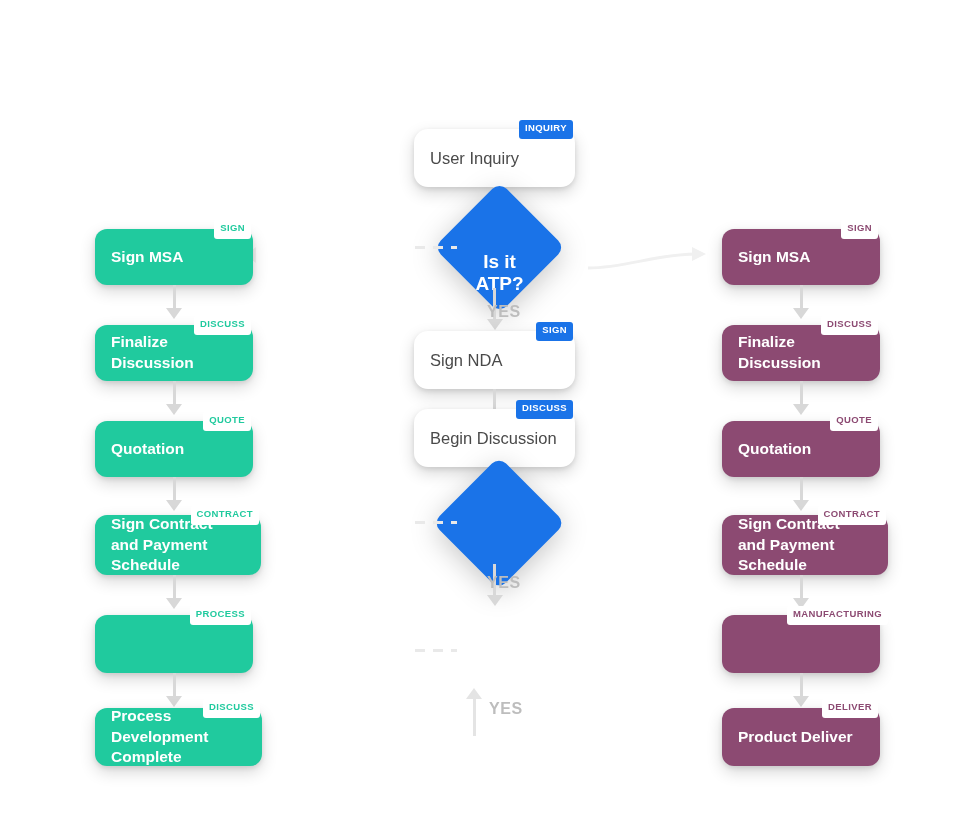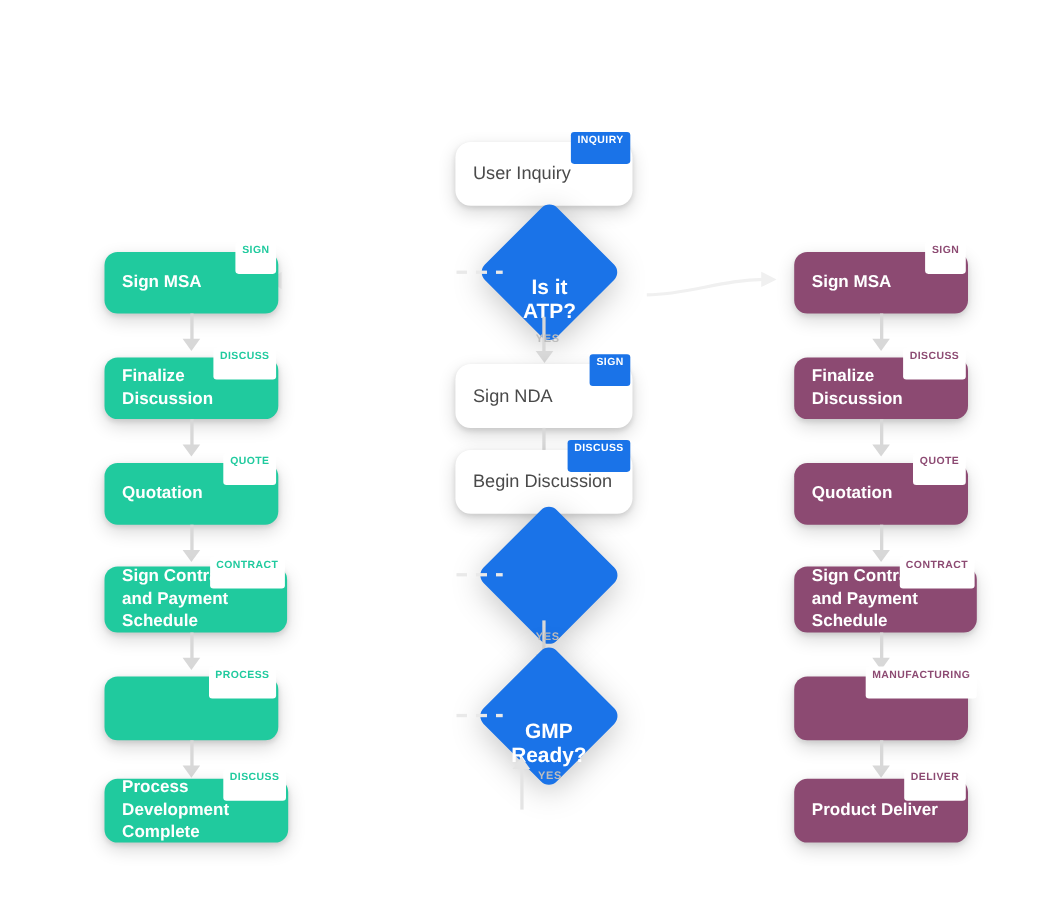--- a/index.html
+++ b/index.html
@@ -38,21 +38,21 @@
     font-weight: 600;
     white-space: pre-line;
   }
   .badge {
     position: absolute;
     top: -9px;
     right: 2px;
     font-size: 9.5px;
     font-weight: 700;
     letter-spacing: 0.4px;
-    padding: 3px 6px 16px 6px;
+    padding: 3px 6px 6px 6px;
     border-radius: 3px;
     line-height: 1;
     white-space: nowrap;
   }
 
   
   .node.center {
     background: #ffffff;
     border-radius: 14px;
   }
@@ -131,21 +131,21 @@
   }
   .dash {
     position: absolute;
     height: 3px;
     background: repeating-linear-gradient(to right,
         #e9e9e9 0px, #e9e9e9 10px,
         rgba(255,255,255,0) 10px, rgba(255,255,255,0) 18px);
   }
   .yes {
     position: absolute;
-    font-size: 10px;
+    font-size: 16px;
     font-weight: 700;
     color: #bdbdbd;
     letter-spacing: 0.6px;
   }
   .curve { position: absolute; }
 </style>
 </head>
 <body>
 
 <div class="canvas">
@@ -193,25 +193,20 @@
   <div class="diamond" style="left:452px; top:476px; width:94px; height:94px;">
     <div class="shape"></div>
   </div>
 
   <div class="dash" style="left:415px; top:521px; width:42px;"></div>
 
   <div class="vline" style="left:493px; top:564px; height:36px;"></div>
   <span class="yes" style="left:487px; top:574px;">YES</span>
   <div class="arrowdown" style="left:487px; top:595px;"></div>
 
-  <div class="diamond" style="left:452px; top:604px; width:94px; height:94px;">
-    <div class="shape"></div>
-    <span class="dlabel">GMP
-Ready?</span>
-  </div>
 
   <div class="dash" style="left:415px; top:649px; width:42px;"></div>
 
   <div class="vline" style="left:473px; top:698px; height:38px; background:#e4e4e4;"></div>
   <div class="arrowup" style="left:466px; top:688px;"></div>
   <span class="yes" style="left:489px; top:700px;">YES</span>
 
   <div class="node teal" style="left:95px; top:229px; width:158px; height:56px;">
     <span class="label">Sign MSA</span>
     <span class="badge">SIGN</span>

